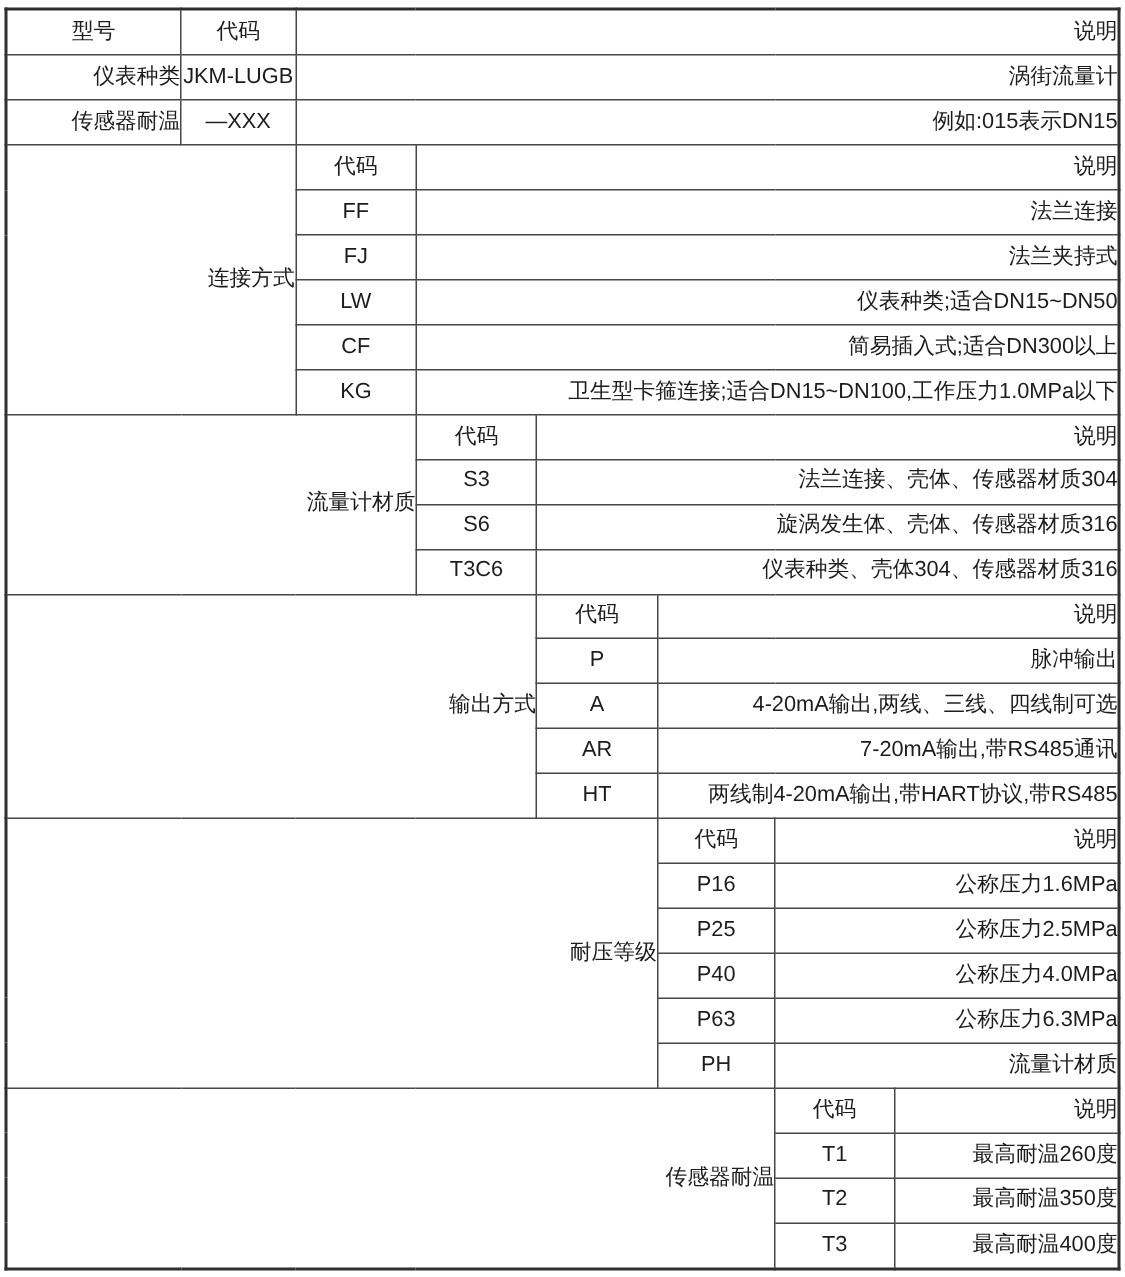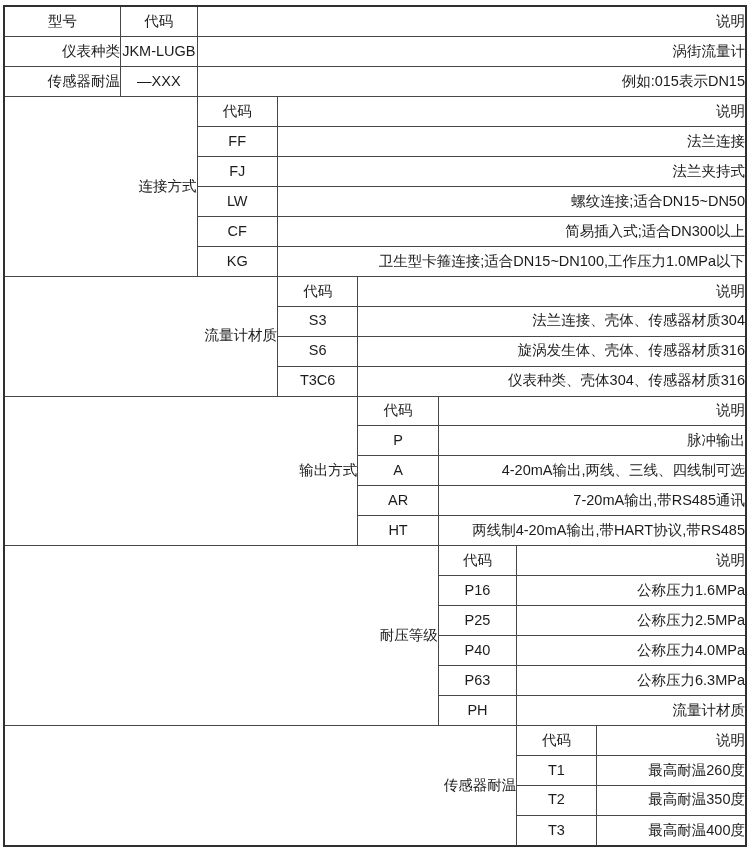--- a/index.html
+++ b/index.html
@@ -80,21 +80,21 @@
   <tr>
     <td class="center white">FF</td>
     <td class="desc white" colspan="5">法兰连接</td>
   </tr>
   <tr>
     <td class="center blue">FJ</td>
     <td class="desc blue" colspan="5">法兰夹持式</td>
   </tr>
   <tr>
     <td class="center white">LW</td>
-    <td class="desc white" colspan="5">螺纹连接;适合DN15~DN50</td>
+    <td class="desc white" colspan="5">仪表种类;适合DN15~DN50</td>
   </tr>
   <tr>
     <td class="center blue">CF</td>
     <td class="desc blue" colspan="5">简易插入式;适合DN300以上</td>
   </tr>
   <tr>
     <td class="center white">KG</td>
     <td class="desc white" colspan="5">卫生型卡箍连接;适合DN15~DN100,工作压力1.0MPa以下</td>
   </tr>
 

